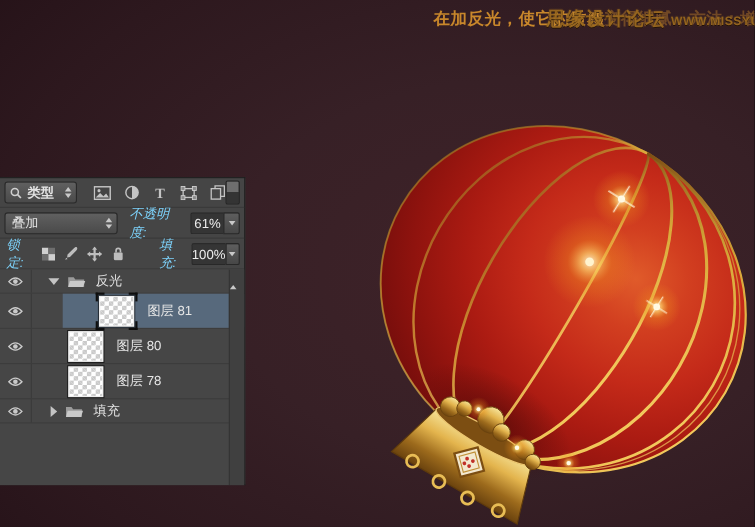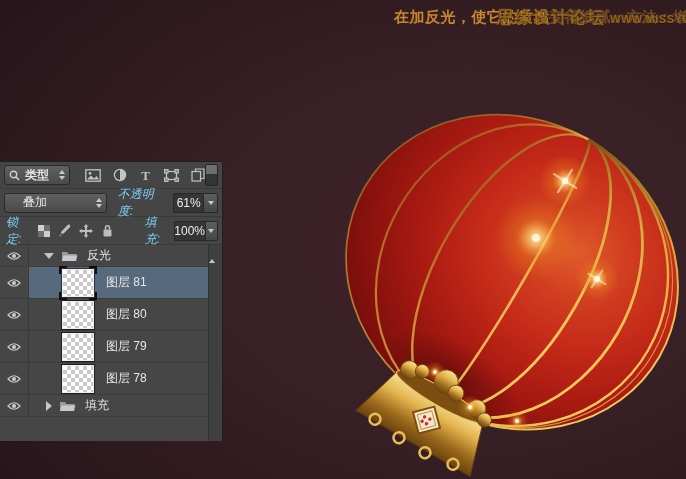--- a/index.html
+++ b/index.html
@@ -46,21 +46,21 @@
     background:linear-gradient(#5e5e5e,#474747);display:flex;align-items:center;justify-content:center;}
   .valbtn .tri-dn{border-left-width:3px;border-right-width:3px;border-top-width:4px;}
   .lock-icons{display:flex;align-items:center;gap:8px;margin-left:8px;}
   
   .layer-list{position:relative;height:196px;overflow:hidden;background:#464646;}
   .lrow{display:flex;align-items:stretch;border-bottom:1px solid #3c3c3c;box-sizing:border-box;}
   .lrow.group{height:22px;}
   .lrow.layer{height:32px;}
   .eye-cell{width:28px;flex:0 0 28px;border-right:1px solid #3a3a3a;display:flex;align-items:center;justify-content:center;}
   .row-body{flex:1;display:flex;align-items:center;}
-  .row-body.selected{background:#57697c;}
+  .row-body.selected{background:#57697c;margin-left:28px;}
   .exp-tri{width:0;height:0;margin-left:15px;}
   .exp-tri.down{border-left:5px solid transparent;border-right:5px solid transparent;border-top:6px solid #c4c4c4;}
   .exp-tri.right{border-top:5px solid transparent;border-bottom:5px solid transparent;border-left:6px solid #c4c4c4;margin-left:17px;}
   .folder{margin-left:7px;}
   .gname{margin-left:9px;color:#e2e2e2;text-align:center;}
   .thumb-wrap{position:relative;margin-left:33px;width:32px;height:28px;flex:0 0 32px;}
   .thumb{width:32px;height:28px;box-sizing:border-box;border:1px solid #ededed;outline:1px solid rgba(0,0,0,.55);
     background-color:#fff;
     background-image:linear-gradient(45deg,#c9c9c9 25%,transparent 25%,transparent 75%,#c9c9c9 75%),
                      linear-gradient(45deg,#c9c9c9 25%,transparent 25%,transparent 75%,#c9c9c9 75%);
@@ -237,21 +237,21 @@
         <svg width="14" height="14" viewBox="0 0 14 14">
           <rect x="1" y="3.5" width="8.5" height="9.5" fill="none" stroke="#c4c4c4" stroke-width="1.2"></rect>
           <path d="M4.5 3.5 V1 H13 V10.5 H9.5" fill="none" stroke="#c4c4c4" stroke-width="1.2"></path>
         </svg>
       </div>
       <div class="ftoggle"></div>
     </div>
 
     <div class="prow blend-row">
       <div class="combo blend-combo">
-        <span class="lbl" style="margin-left:14px">叠加</span>
+        <span class="lbl" style="margin-left:2px">叠加</span>
         <span class="stepper">
             <span class="tri-up"></span>
             <span class="tri-dn"></span>
           </span>
       </div>
       <span class="plabel">不透明度:</span>
       <span class="valbox">61%</span>
       <span class="valbtn">
           <span class="tri-dn"></span>
         </span>
@@ -331,34 +331,20 @@
           </svg>
         </div>
         <div class="row-body">
           <div class="thumb-wrap">
               <div class="thumb"></div>
             </div>
           <span class="lname">图层 80</span>
         </div>
       </div>
 
-      <div class="lrow layer">
-        <div class="eye-cell">
-          <svg width="14" height="10" viewBox="0 0 14 10">
-            <path d="M1 5 Q7 -1.5 13 5 Q7 11.5 1 5 Z" fill="none" stroke="#c9c9c9" stroke-width="1.2"></path>
-            <circle cx="7" cy="5" r="2.1" fill="#c9c9c9"></circle>
-          </svg>
-        </div>
-        <div class="row-body">
-          <div class="thumb-wrap">
-              <div class="thumb"></div>
-            </div>
-          <span class="lname">图层 79</span>
-        </div>
-      </div>
 
       <div class="lrow layer">
         <div class="eye-cell">
           <svg width="14" height="10" viewBox="0 0 14 10">
             <path d="M1 5 Q7 -1.5 13 5 Q7 11.5 1 5 Z" fill="none" stroke="#c9c9c9" stroke-width="1.2"></path>
             <circle cx="7" cy="5" r="2.1" fill="#c9c9c9"></circle>
           </svg>
         </div>
         <div class="row-body">
           <div class="thumb-wrap">

